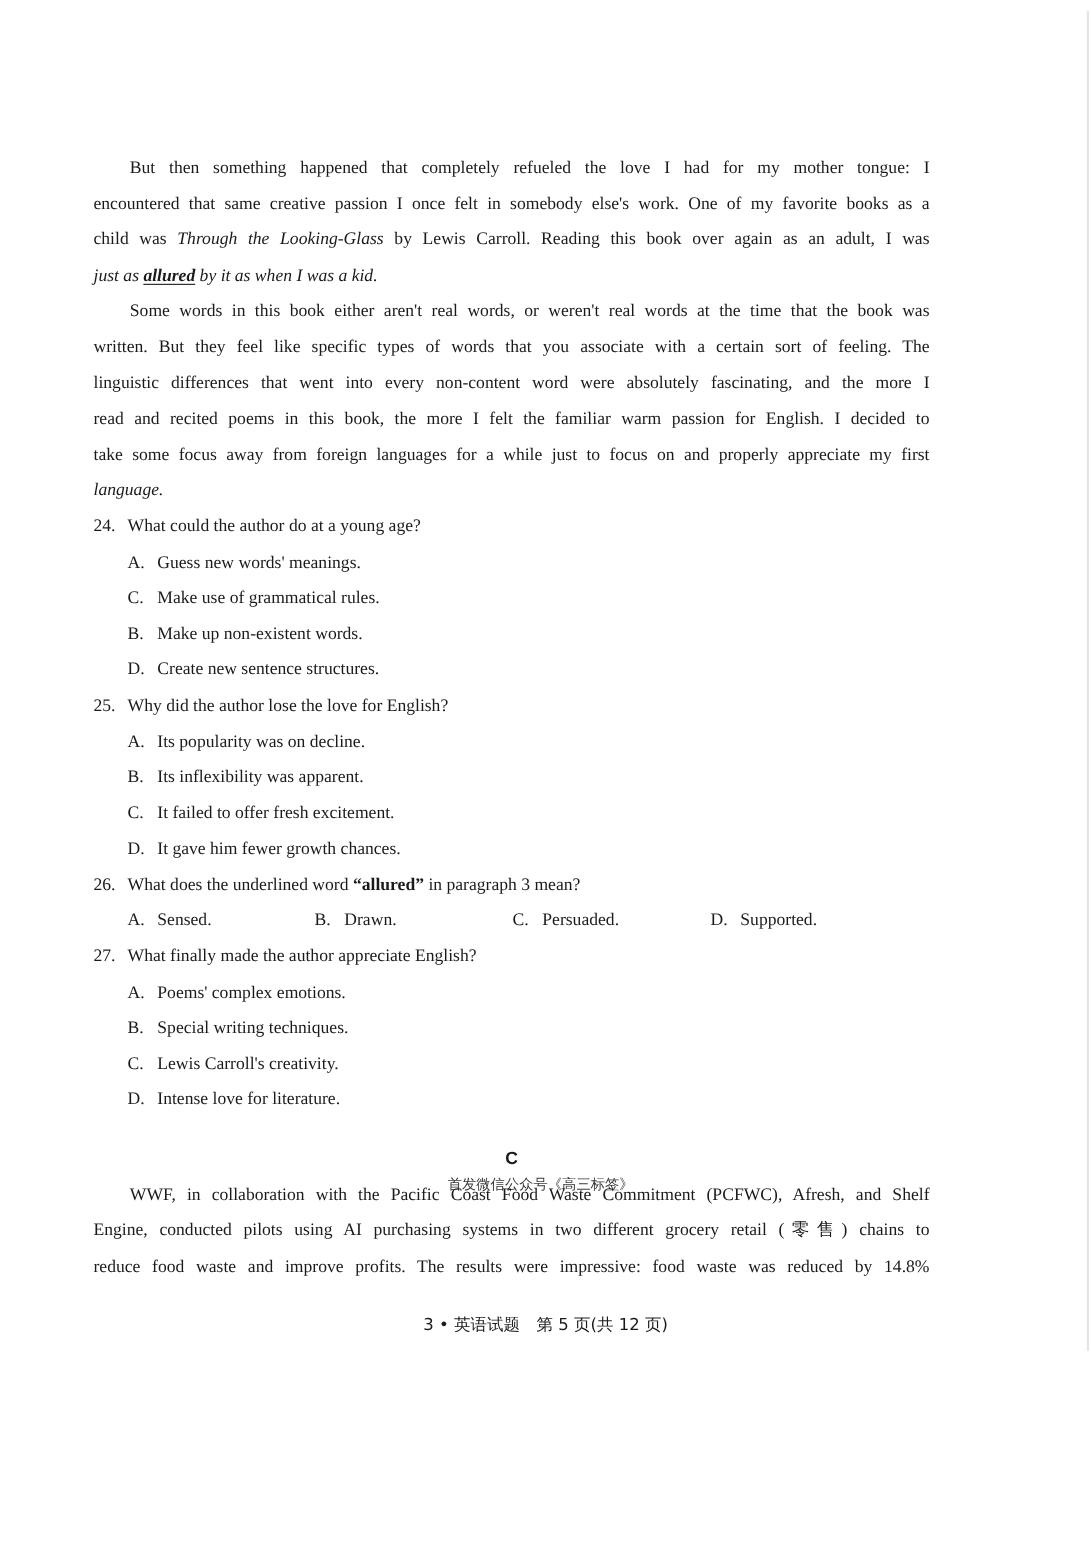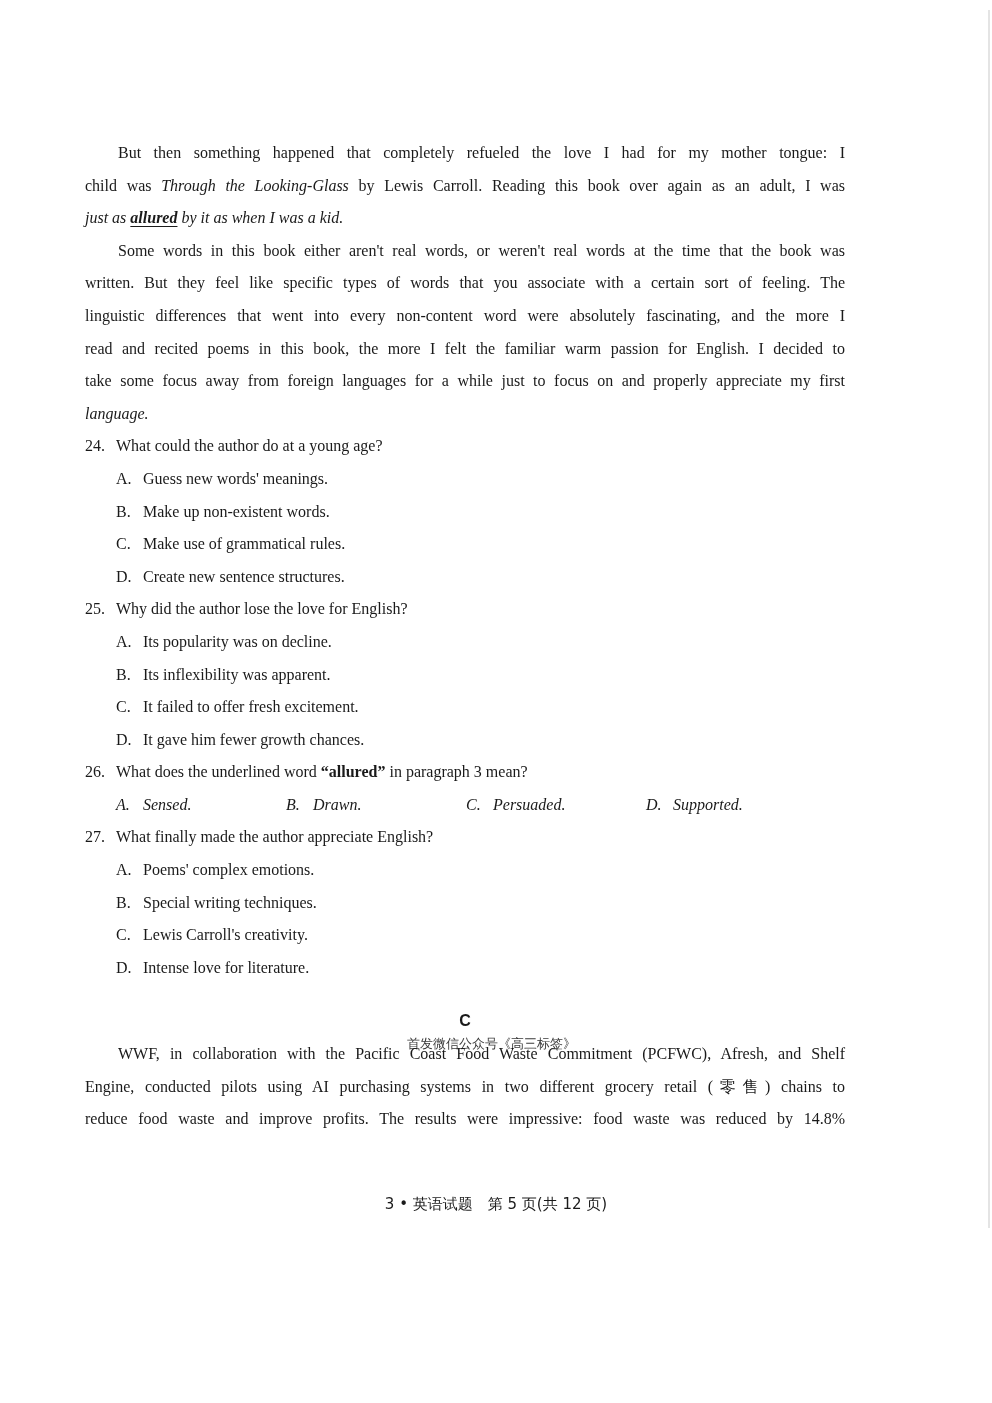--- a/index.html
+++ b/index.html
@@ -19,21 +19,21 @@
     .line { display: block; white-space: nowrap; text-align: justify; text-align-last: justify; }
     .line.last { text-align-last: left; font-style: italic; }
     .indent { padding-left: 33px; }
     .underline { text-decoration: underline; text-underline-offset: 3px; font-weight: bold; }
     .italic { font-style: italic; }
     .q { margin: 0; white-space: nowrap; }
     .q-num { display: inline-block; width: 31px; }
     .opt { margin: 0; padding-left: 31px; white-space: nowrap; }
     .opt-letter { display: inline-block; width: 27px; }
     .opt-row { display: flex; padding-left: 31px; }
-    .opt-row .cell { width: 170px; white-space: nowrap; font-style: italic; }
+    .opt-row .cell { width: 170px; white-space: nowrap; }
     .opt-row .cell:nth-child(2) { width: 180px; }
     .opt-row .cell:nth-child(3) { width: 180px; }
     .bold { font-weight: bold; margin-top: 33px; }
     .section-title {
       text-align: center; font-family: "Liberation Sans", "DejaVu Sans", sans-serif;
       font-weight: bold; font-size: 16px; margin: 21px 0 0 0;
     }
     .watermark-wrap { position: relative; }
     .watermark {
       position: absolute; left: 322px; top: -10px;
@@ -47,38 +47,39 @@
   </style>
 </head>
 <body>
 
 <div class="page-edge"></div>
 
 <div class="content">
 
   <div>
     <span class="line indent">But then something happened that completely refueled the love I had for my mother tongue: I</span>
+    <span class="line">encountered that same creative passion I once felt in somebody else's work. One of my favorite books as a</span>
     <span class="line"><span>child was </span><span class="italic">Through the Looking-Glass</span><span> by Lewis Carroll. Reading this book over again as an adult, I was</span></span>
     <span class="line last"><span>just as </span><span class="underline">allured</span><span> by it as when I was a kid.</span></span>
   </div>
 
   <div>
     <span class="line indent">Some words in this book either aren't real words, or weren't real words at the time that the book was</span>
     <span class="line">written. But they feel like specific types of words that you associate with a certain sort of feeling. The</span>
     <span class="line">linguistic differences that went into every non-content word were absolutely fascinating, and the more I</span>
     <span class="line">read and recited poems in this book, the more I felt the familiar warm passion for English. I decided to</span>
     <span class="line">take some focus away from foreign languages for a while just to focus on and properly appreciate my first</span>
     <span class="line last">language.</span>
   </div>
 
   <div>
     <p class="q"><span class="q-num">24.</span><span>What could the author do at a young age?</span></p>
     <p class="opt"><span class="opt-letter">A.</span><span>Guess new words' meanings.</span></p>
+    <p class="opt"><span class="opt-letter">C.</span><span>Make use of grammatical rules.</span></p>
     <p class="opt"><span class="opt-letter">B.</span><span>Make up non-existent words.</span></p>
-    <p class="opt"><span class="opt-letter">C.</span><span>Make use of grammatical rules.</span></p>
     <p class="opt"><span class="opt-letter">D.</span><span>Create new sentence structures.</span></p>
   </div>
 
   <div>
     <p class="q"><span class="q-num">25.</span><span>Why did the author lose the love for English?</span></p>
     <p class="opt"><span class="opt-letter">A.</span><span>Its popularity was on decline.</span></p>
     <p class="opt"><span class="opt-letter">B.</span><span>Its inflexibility was apparent.</span></p>
     <p class="opt"><span class="opt-letter">C.</span><span>It failed to offer fresh excitement.</span></p>
     <p class="opt"><span class="opt-letter">D.</span><span>It gave him fewer growth chances.</span></p>
   </div>

